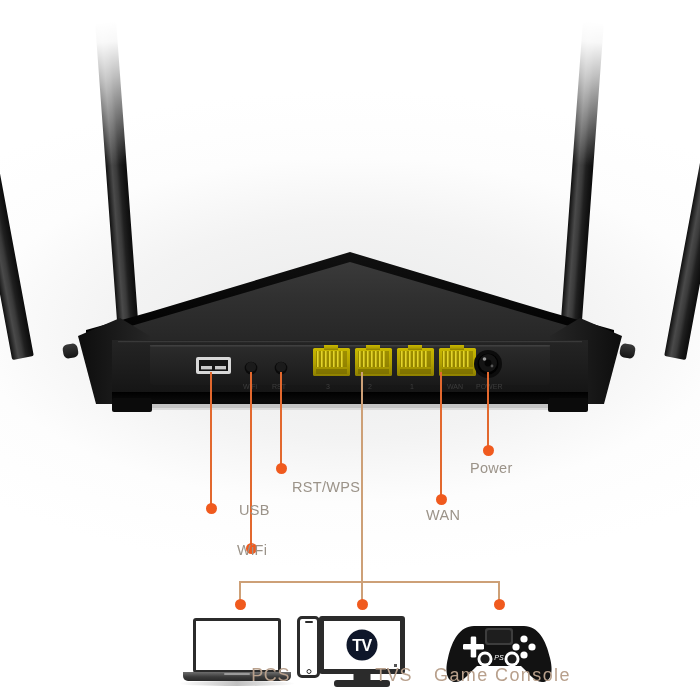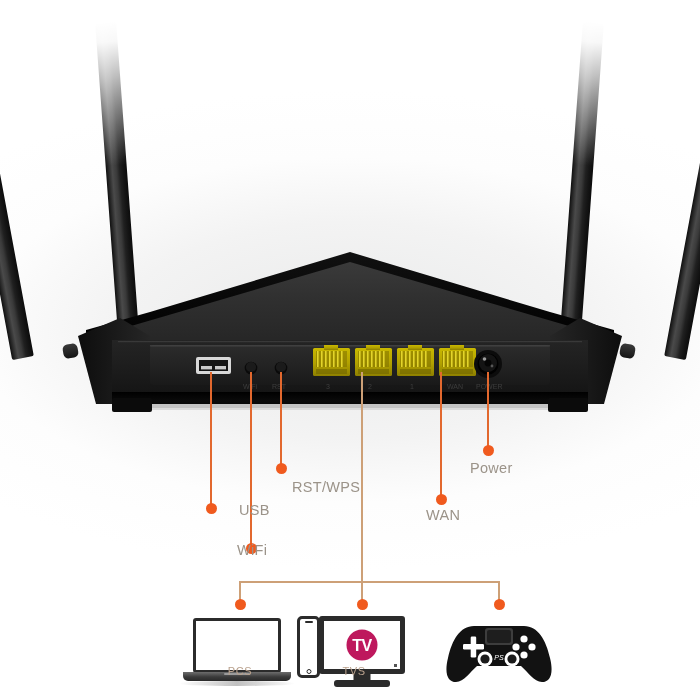--- a/index.html
+++ b/index.html
@@ -30,25 +30,25 @@
     position: absolute;
     color: #9b9389;
     font-size: 14.5px;
     letter-spacing: .3px;
     white-space: nowrap;
     line-height: 1;
   }
   .device-label {
     position: absolute;
     color: #b8a08c;
-    font-size: 11px;
+    font-size: 18px;
     letter-spacing: .6px;
     white-space: nowrap;
     line-height: 1;
-    text-align: center;
+    text-align: right;
   }
   .device-label.wide { letter-spacing: 1.4px; }
 
   
   .device-icon { position: absolute; }
 
   
   .laptop-screen {
     position: absolute;
     left: 0; top: 0;
@@ -110,21 +110,21 @@
     border: 5px solid #2b2b2b;
     border-radius: 3px;
     box-sizing: border-box;
   }
   .tv-badge {
     position: absolute;
     left: 50%; top: 50%;
     transform: translate(-50%, -50%);
     width: 31px; height: 31px;
     border-radius: 50%;
-    background: #be185d;
+    background: #0f172a;
     color: #ffffff;
     font-size: 16px;
     font-weight: bold;
     display: flex;
     align-items: center;
     justify-content: center;
     letter-spacing: -.4px;
     text-align: center;
   }
   .tv-dot {
@@ -458,16 +458,17 @@
       <circle cx="41" cy="41" r="7.5" fill="#ffffff"></circle>
       <circle cx="41" cy="41" r="4.6" fill="#1a1a1a"></circle>
       <circle cx="68" cy="41" r="7.5" fill="#ffffff"></circle>
       <circle cx="68" cy="41" r="4.6" fill="#1a1a1a"></circle>
       <text x="55" y="42" fill="#ffffff" font-size="7" font-family="Liberation Sans, sans-serif" text-anchor="middle" font-style="italic">PS</text>
     </svg>
   </div>
 
   <div class="layer">
     <div class="device-label" style="left:190px; top:666px; width:100px;">PCS</div>
-    <div class="device-label" style="left:304px; top:666px; width:100px;">TVS</div>
+    <div class="device-label" style="left:312px; top:666px; width:100px;">TVS</div>
+    <div class="device-label wide" style="left:434px; top:666px; width:130px;">Game Console</div>
   </div>
 
 </div>
 
 </body></html>

